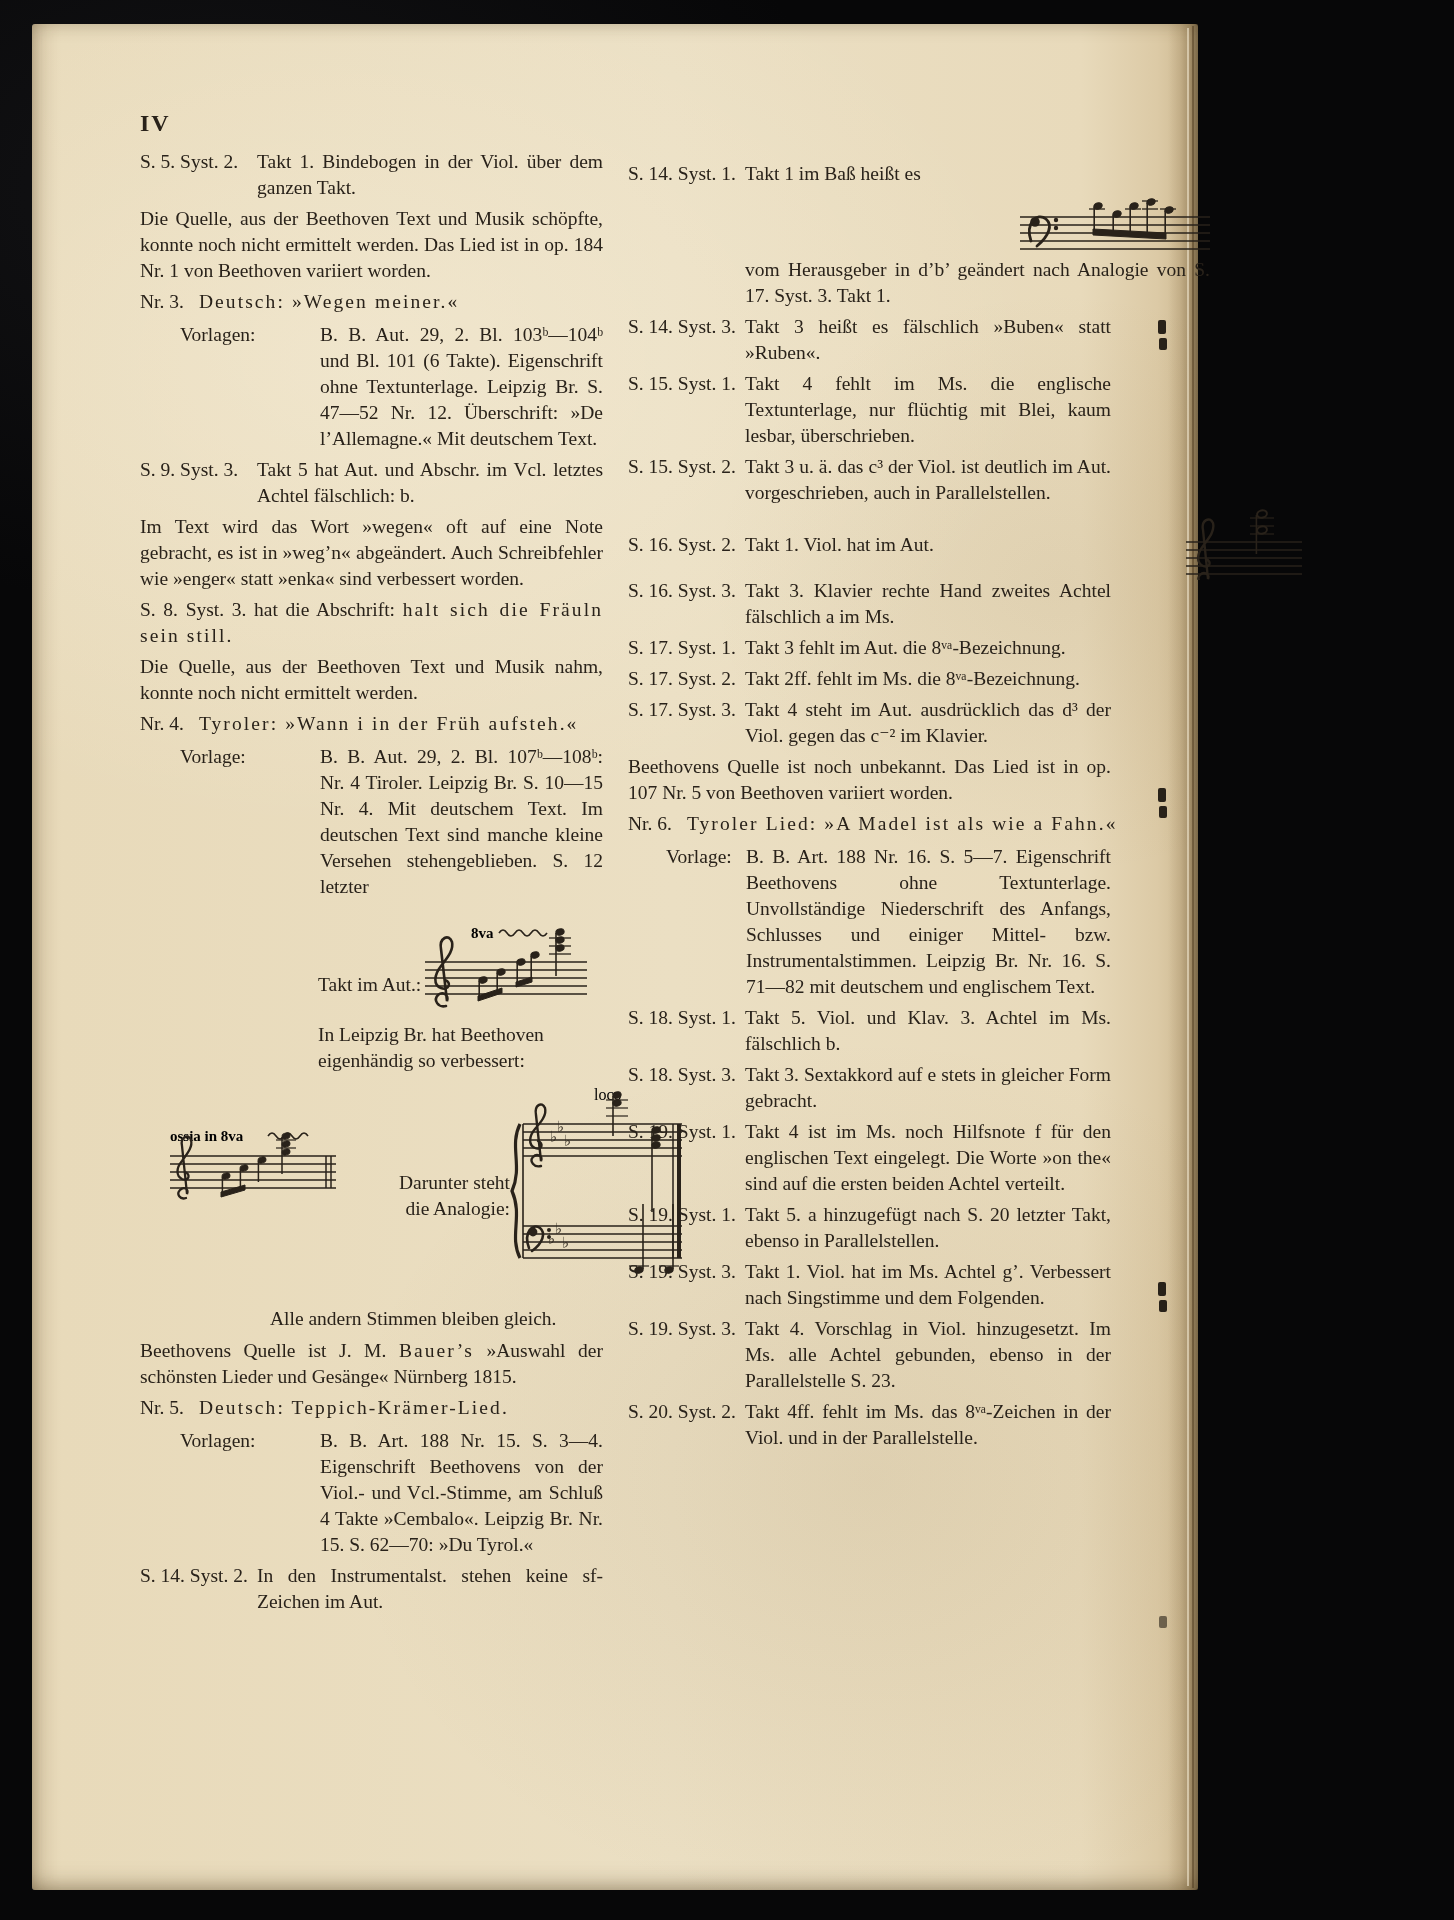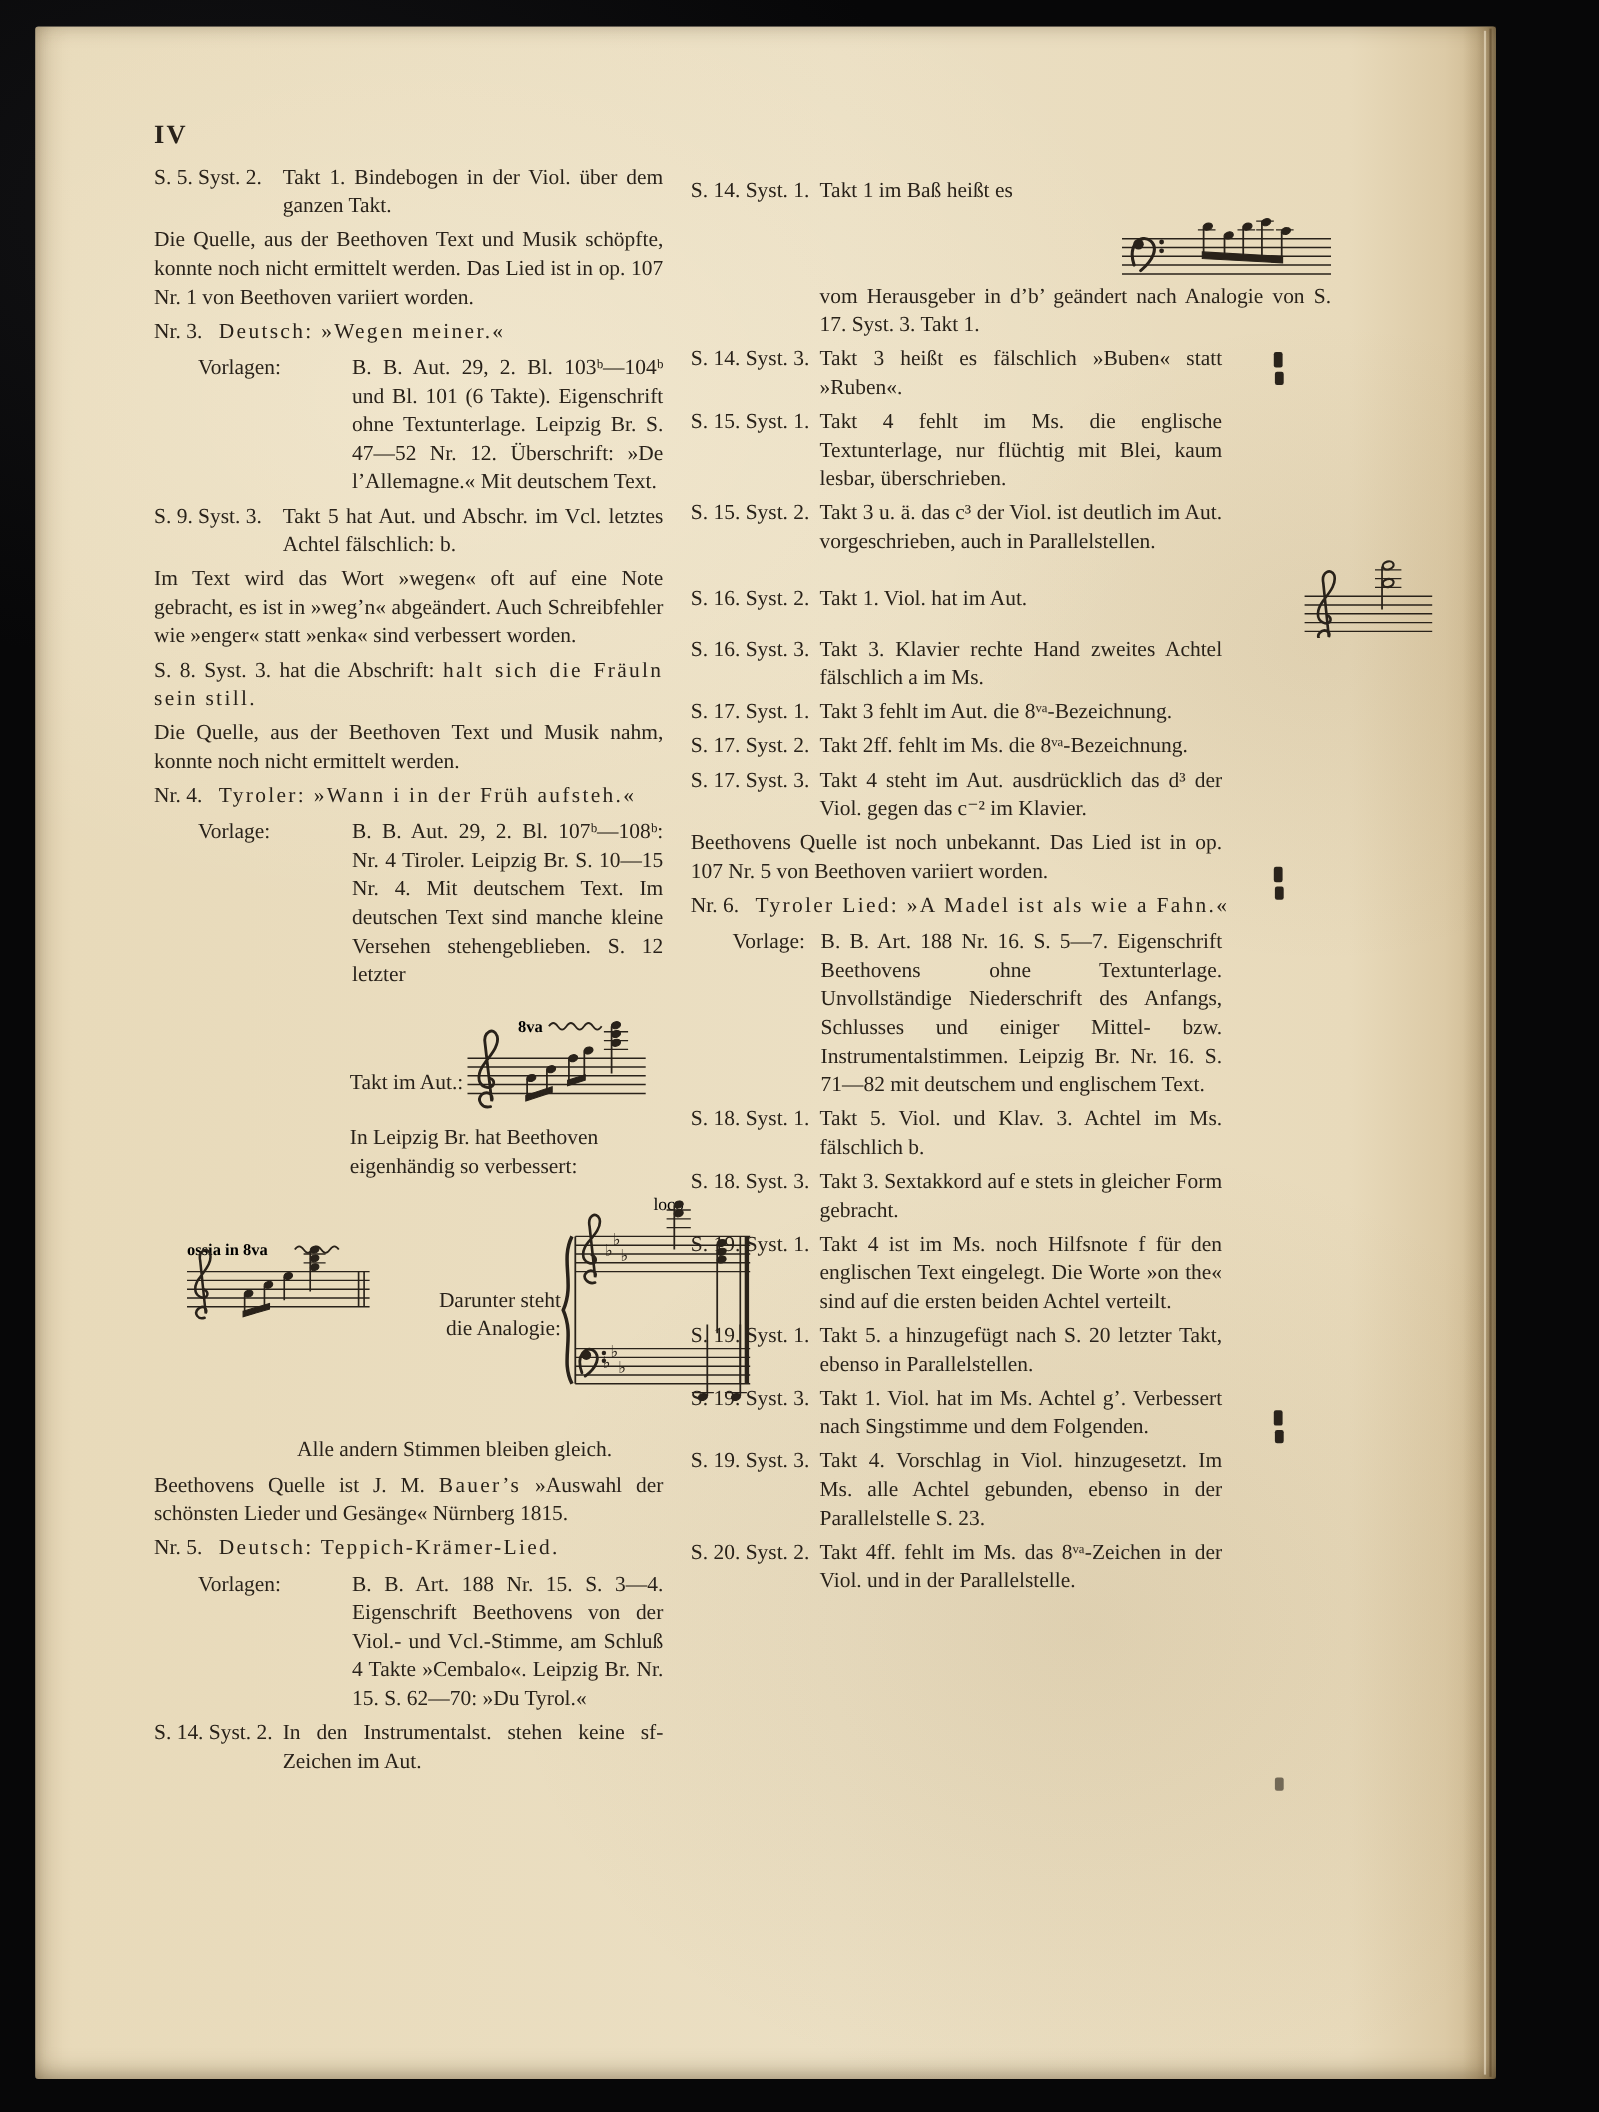--- a/index.html
+++ b/index.html
@@ -4,21 +4,21 @@
 <style>
   html,body{margin:0;padding:0;}
   body{
     width:1454px;height:1920px;position:relative;overflow:hidden;
     background:
       radial-gradient(900px 600px at 15% 10%, rgba(40,40,45,.35), transparent 70%),
       #070708;
     font-family:"Liberation Serif","DejaVu Serif",serif;
   }
   .page{
-    position:absolute;left:32px;top:24px;width:1328px;height:1866px;
+    position:absolute;left:32px;top:24px;width:1166px;height:1866px;
     border-radius:3px;
     background:
       radial-gradient(1100px 760px at 28% 18%, rgba(255,250,236,.30), transparent 62%),
       radial-gradient(820px 680px at 72% 78%, rgba(124,96,48,.10), transparent 65%),
       radial-gradient(500px 420px at 88% 30%, rgba(120,92,46,.08), transparent 70%),
       linear-gradient(90deg,#dfcfae 0,#e8daba 2.5%,#ebdfc3 55%,#e8dabb 90%,#dccaa6 96.5%,#c9b48c 100%),
       #e9dcbf;
     box-shadow:
       inset 0 -14px 22px -12px rgba(74,56,26,.5),
       inset 14px 0 24px -16px rgba(74,56,26,.38),
@@ -80,21 +80,21 @@
 
   <div class="pagenum">IV</div>
 
   <div class="col col-left">
 
     <div class="entry">
       <span class="lbl">S. 5. Syst. 2.</span>
       <span class="ebody">Takt 1. Bindebogen in der Viol. über dem ganzen Takt.</span>
     </div>
 
-    <p class="para">Die Quelle, aus der Beethoven Text und Musik schöpfte, konnte noch nicht ermittelt werden. Das Lied ist in op. 107 Nr. 1 von Beethoven variiert worden.</p>
+    <p class="para">Die Quelle, aus der Beethoven Text und Musik schöpfte, konnte noch nicht ermittelt werden. Das Lied ist in op. 184 Nr. 1 von Beethoven variiert worden.</p>
 
     <div class="heading">
       <span class="h-num">Nr. 3.</span><span class="sperr">Deutsch: »Wegen meiner.«</span>
     </div>
 
     <div class="vorl">
       <span class="vlbl">Vorlagen:</span>
       <span class="vbody">B. B. Aut. 29, 2. Bl. 103ᵇ—104ᵇ und Bl. 101 (6 Takte). Eigenschrift ohne Textunterlage. Leipzig Br. S. 47—52 Nr. 12. Überschrift: »De l’Allemagne.« Mit deutschem Text.</span>
     </div>
 

